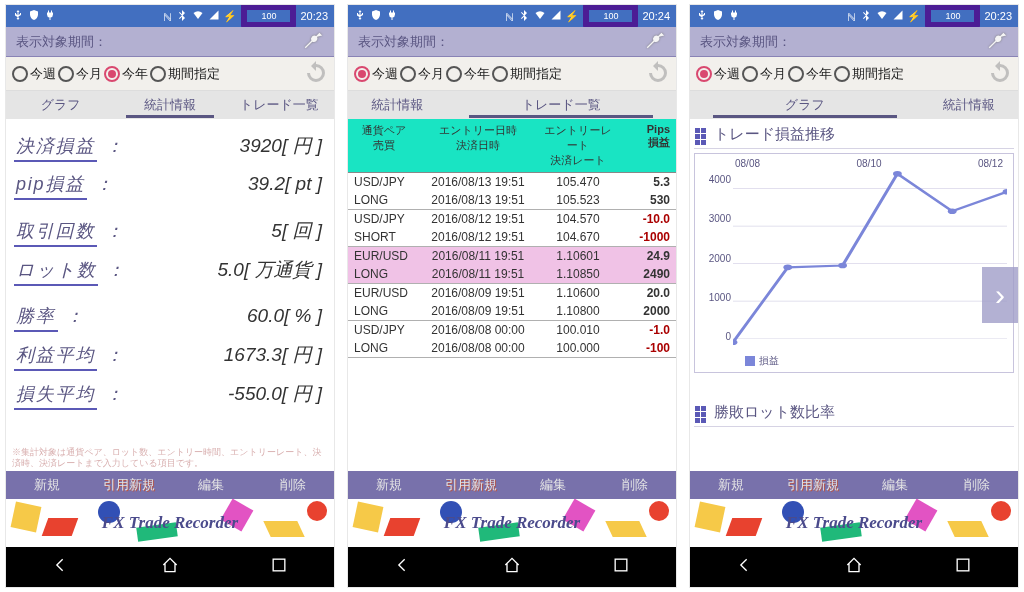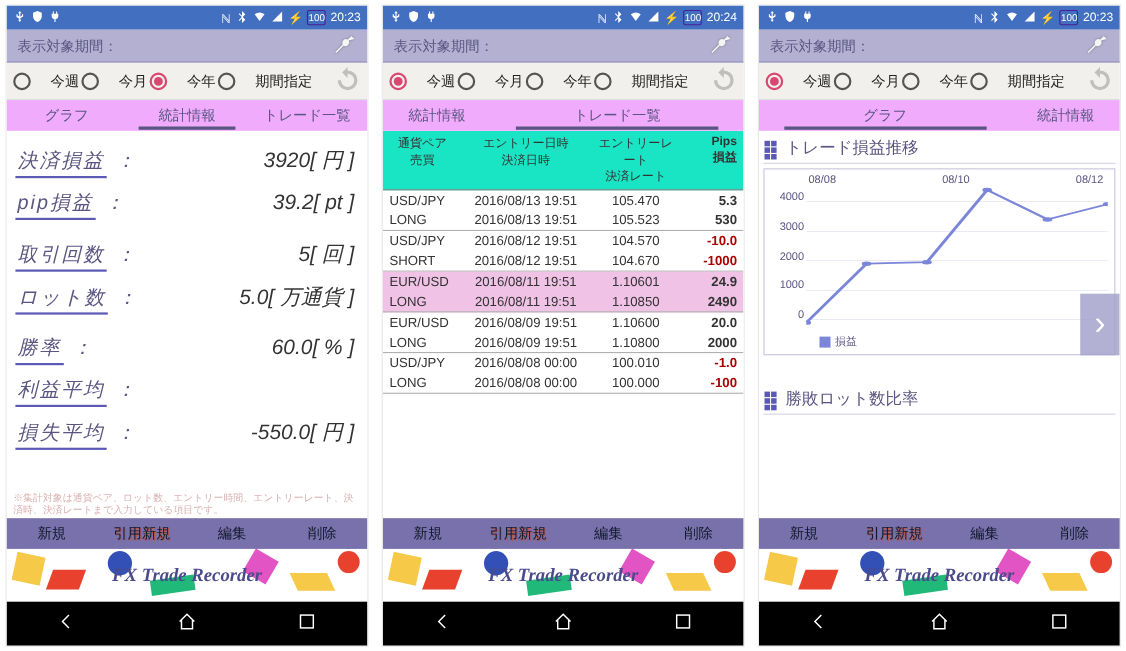--- a/index.html
+++ b/index.html
@@ -27,21 +27,21 @@
     background: #426fc0;
     color: #fff;
     display: flex;
     align-items: center;
     justify-content: space-between;
     padding: 0 6px;
     font-size: 11px;
   }
   .statusbar .left, .statusbar .right { display:flex; align-items:center; gap:4px; }
   .statusbar svg { width:12px; height:12px; fill:#fff; }
-  .batt { border:1px solid #4c1d95; border-radius:2px; padding:0 0; font-size:9px; line-height:12px;}
+  .batt { border:6px solid #4c1d95; border-radius:2px; padding:0 14px; font-size:9px; line-height:12px;}
   
   .header {
     height: 30px;
     background: #b3b0d1;
     display: flex;
     align-items: center;
     justify-content: space-between;
     padding: 0 10px;
     font-size: 13px;
     color: #5a5682;
@@ -53,33 +53,33 @@
     height: 34px;
     background: #f2f0ec;
     display: flex;
     align-items: center;
     padding: 0 6px;
     gap: 2px;
     font-size: 13px;
     color: #222;
     border-bottom: 1px solid #ddd;
   }
-  .radio { display:flex; align-items:center; gap:18px;font-family:Liberation Serif, serif; }
+  .radio { display:flex; align-items:center; gap:2px;font-family:Liberation Serif, serif; }
   .radio .circ {
     width:16px; height:16px; border:2px solid #555; border-radius:50%;
     display:flex; align-items:center; justify-content:center;
   }
   .radio.sel .circ { border-color:#d9486f; }
   .radio.sel .dot { width:8px; height:8px; background:#d9486f; border-radius:50%; }
   .refresh { margin-left:auto; }
   .refresh svg { width:24px; height:24px; fill:#c0bfbe; }
   
   .tabbar {
     height: 28px;
-    background: #f0abfc;
+    background: #e5e5e5;
     display: flex;
     align-items: center;
     font-size: 13px;
     color: #5a5682;
     position: relative;
   }
   .tab { flex:1; text-align:center; padding:4px 0; }
   .tab.active { color:#5a5682; font-weight:500; position:relative; }
   .tab.active::after {
     content:""; position:absolute; left:10%; right:10%; bottom:0; height:3px; background:#5a5682;
@@ -115,39 +115,39 @@
   .trow .line .col-pair { text-align:left; padding-left:6px; }
   .trow .line .col-ent { text-align:center; }
   .trow.hl { background:#f0c2e6; }
   .trow .neg { color:#a00; }
 
   
   .chartwrap { padding: 6px 4px; }
   .charttitle { display:flex; align-items:center; gap:6px; color:#5a5682; font-size:15px; border-bottom:1px solid #d6d3e4; padding-bottom:4px; margin-bottom:4px;}
   .dragicon { display:inline-block; width:14px; height:14px; }
   .dragicon span { display:inline-block; width:5px; height:5px; background:#5b59b6; margin:0.5px; float:left; }
-  .chartbox { border:1px solid #c8c4dd; height:170px; position:relative; padding:4px; }
+  .chartbox { border:1px solid #c8c4dd; height:220px; position:relative; padding:4px; }
   .chartnext {
     position:absolute; right:0; top:50%; transform:translateY(-50%);
     width:36px; height:56px; background:rgba(160,158,200,0.8);
     display:flex; align-items:center; justify-content:center;
     font-size:30px; color:#fff;
   }
   .axis-x { position:absolute; top:4px; left:40px; right:10px; display:flex; justify-content:space-between; font-size:10px; color:#5a5682; }
   .axis-y { position:absolute; top:20px; bottom:30px; left:4px; width:32px; display:flex; flex-direction:column; justify-content:space-between; font-size:10px; color:#5a5682; text-align:right;}
   svg.plot { position:absolute; top:16px; left:38px; right:6px; bottom:26px; width:calc(100% - 44px); height:calc(100% - 42px); }
   .legend { position:absolute; bottom:4px; left:50px; font-size:10px; color:#5a5682; display:flex; align-items:center; gap:4px;}
   .legend .sw { width:10px; height:10px; background:#7b86d9; }
 
   
   .actionbar {
     height: 28px;
     background: #7871ab;
     display: flex;
-    color: #0f172a;
+    color: #e5e5e5;
     font-size: 13px;
   }
   .actionbar .abtn { flex:1; text-align:center; line-height:28px; position:relative;}
   .actionbar .abtn.shadow { text-shadow: 1px 1px 0 #b54; }
 
   
   .banner {
     height: 48px;
     position: relative;
     overflow: hidden;
@@ -263,20 +263,21 @@
         </div>
       <div class="statgap"></div>
       <div class="statrow">
           <span class="lbl">勝率</span>
           <span class="colon">：</span>
           <span class="val">60.0[ % ]</span>
         </div>
       <div class="statrow">
           <span class="lbl">利益平均</span>
           <span class="colon">：</span>
+          <span class="val">1673.3[ 円 ]</span>
         </div>
       <div class="statrow">
           <span class="lbl">損失平均</span>
           <span class="colon">：</span>
           <span class="val">-550.0[ 円 ]</span>
         </div>
     </div>
     <div class="fineprint">※集計対象は通貨ペア、ロット数、エントリー時間、エントリーレート、決済時、決済レートまで入力している項目です。</div>
   </div>
 

